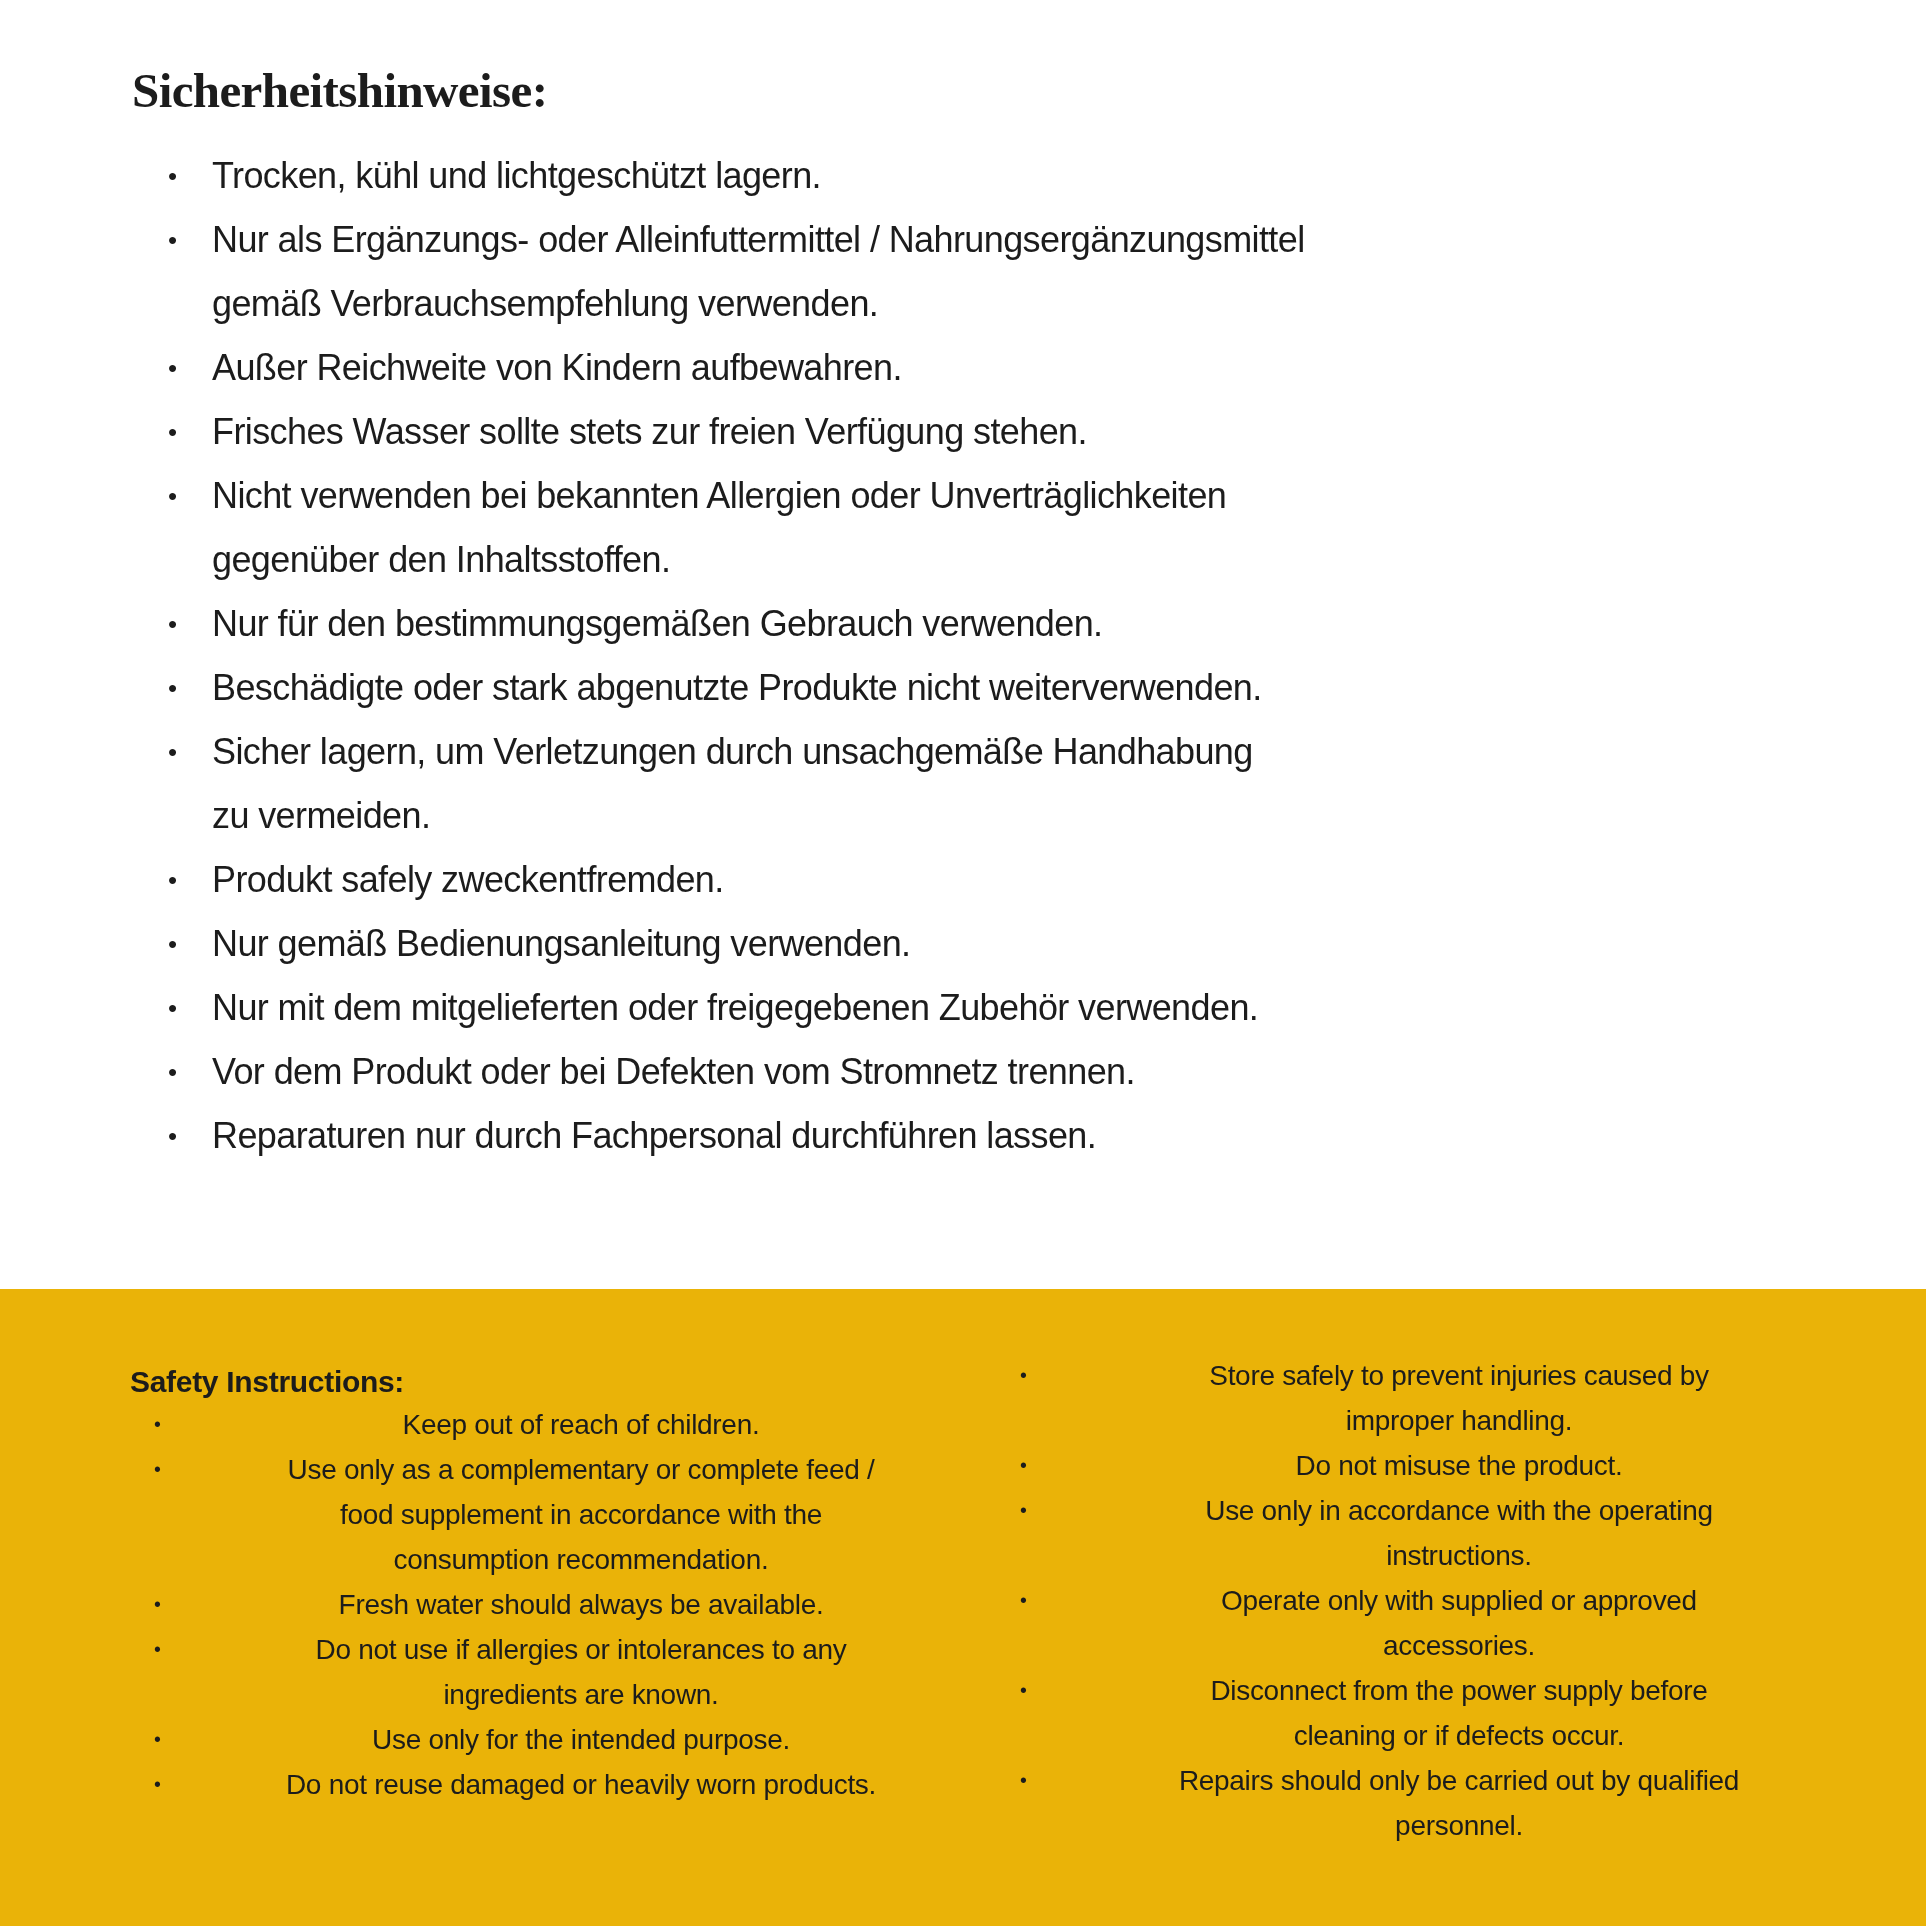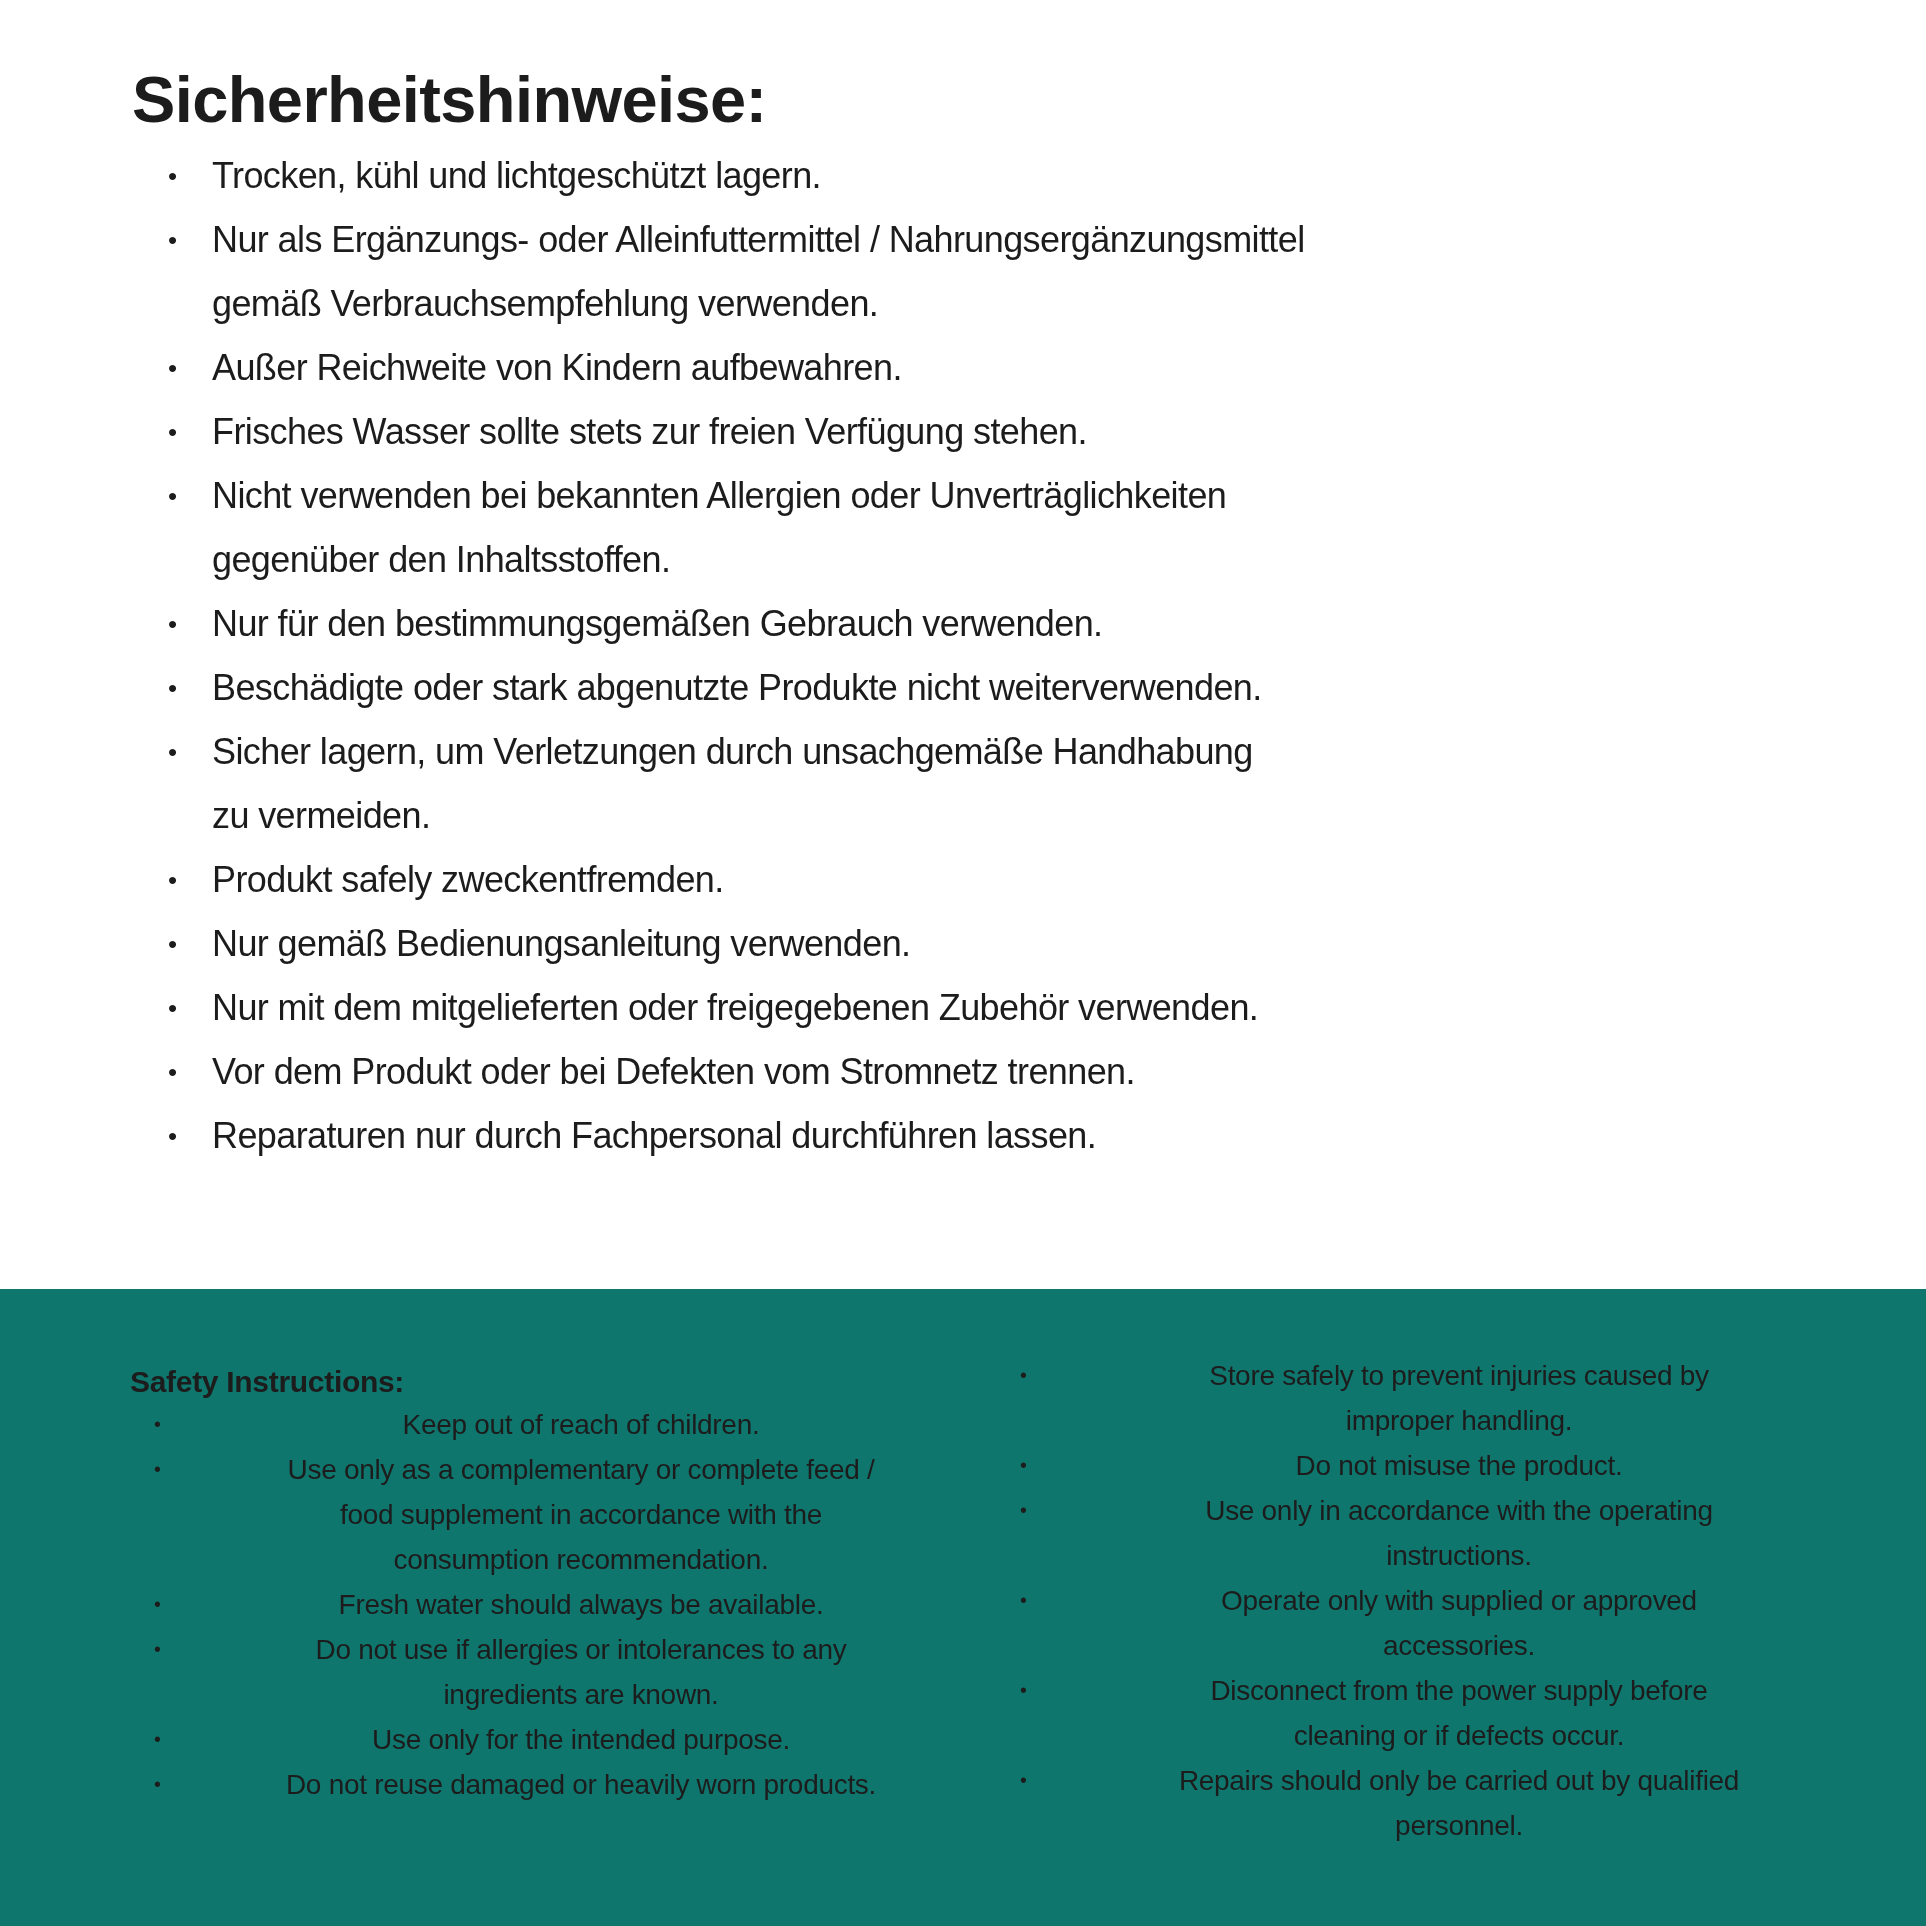--- a/index.html
+++ b/index.html
@@ -18,24 +18,25 @@
     height: 1926px;
     background: #ffffff;
   }
 
   
   .de-title {
     position: absolute;
     left: 132px;
     top: 64px;
     margin: 0;
-    font-size: 65px;
+    font-size: 49px;
     font-weight: bold;
     letter-spacing: -0.6px;
     line-height: 1.1;
+    font-family: Liberation Serif, serif;
   }
   .de-list {
     position: absolute;
     left: 168px;
     top: 144px;
     margin: 0;
     padding: 0;
     list-style: none;
     width: 1682px;
   }
@@ -56,21 +57,21 @@
     line-height: 64px;
   }
 
   
   .en-section {
     position: absolute;
     left: 0;
     top: 1289px;
     width: 1926px;
     height: 638px;
-    background: #0f766e;
+    background: #eab308;
   }
   .en-col-left {
     position: absolute;
     left: 130px;
     top: 72px;
     width: 854px;
   }
   .en-col-right {
     position: absolute;
     left: 1020px;

